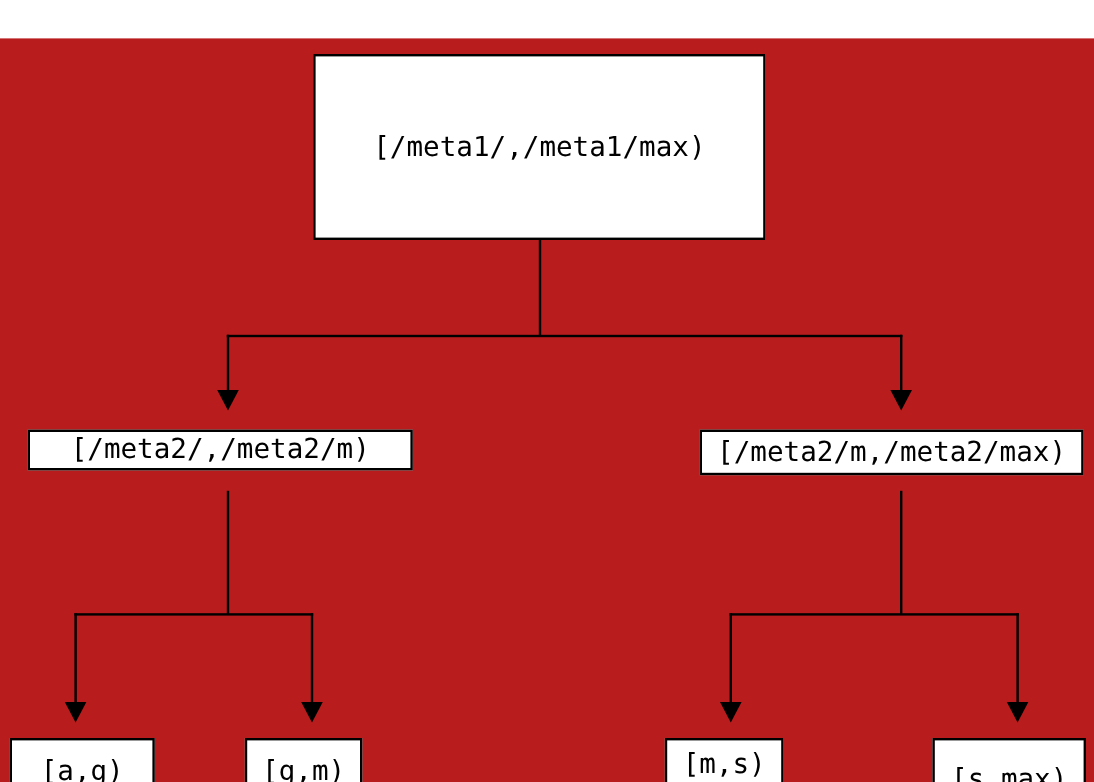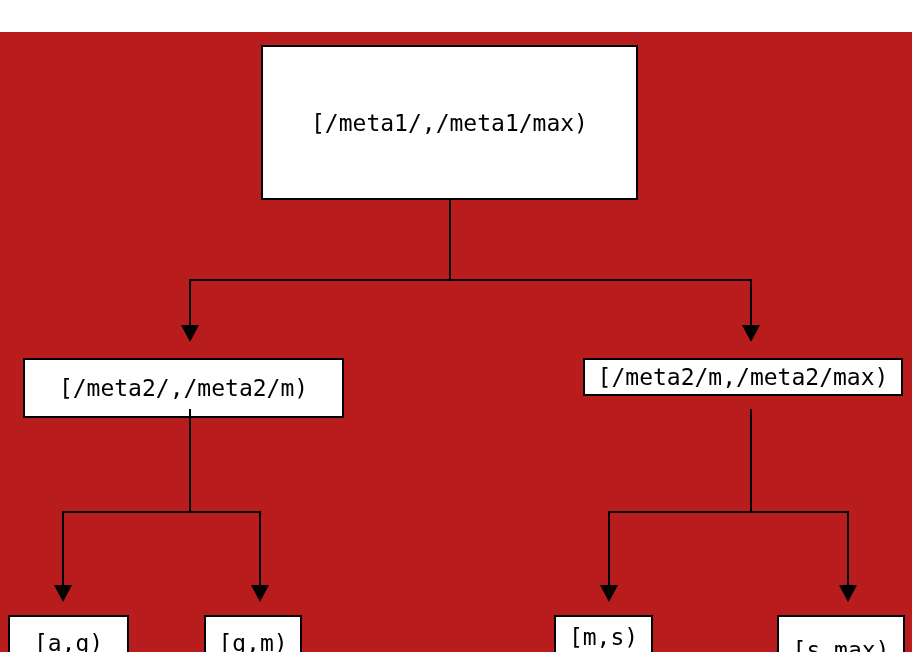--- a/index.html
+++ b/index.html
@@ -23,21 +23,21 @@
     border: 2px solid #000000;
     background: #ffffff;
     display: flex;
     align-items: center;
     justify-content: center;
     font-size: 23px;
     letter-spacing: 0;
     white-space: nowrap;
   }
   .node-root  { left: 261px; top: 13px;  width: 377px; height: 155px; }
-  .node-l     { left: 23px;  top: 326px; width: 321px; height: 60px; }
+  .node-l     { left: 23px;  top: 326px; width: 321px; height: 34px; }
   .node-r     { left: 583px; top: 326px; width: 320px; height: 38px; }
   .node-ag    { left: 8px;   top: 583px; width: 121px;  height: 55px; }
   .node-gm    { left: 204px; top: 583px; width: 98px;  height: 55px; text-align: right; }
   .node-ms    { left: 554px; top: 583px; width: 99px;  height: 43px; }
   .node-smax  { left: 777px; top: 583px; width: 128px; height: 69px; }
 
   .line {
     position: absolute;
     background: #000000;
   }

